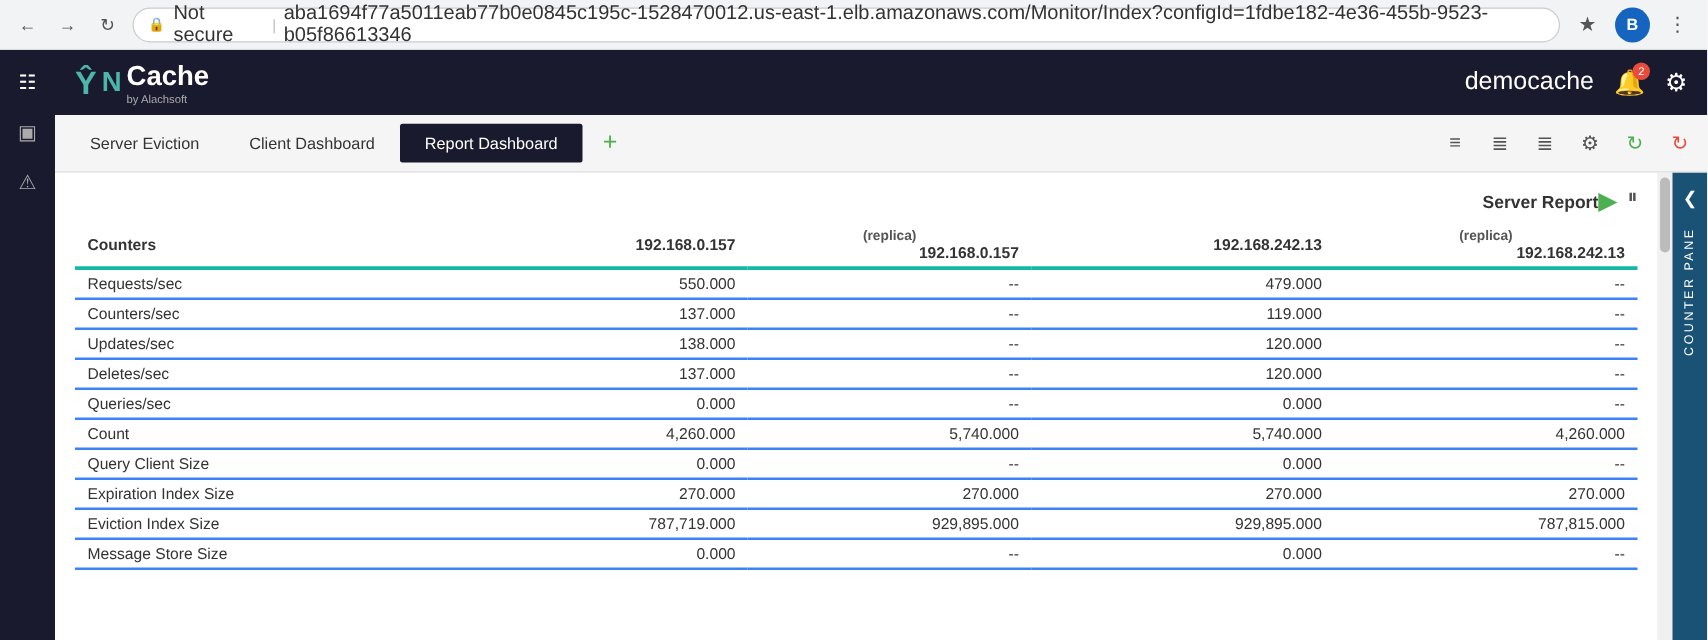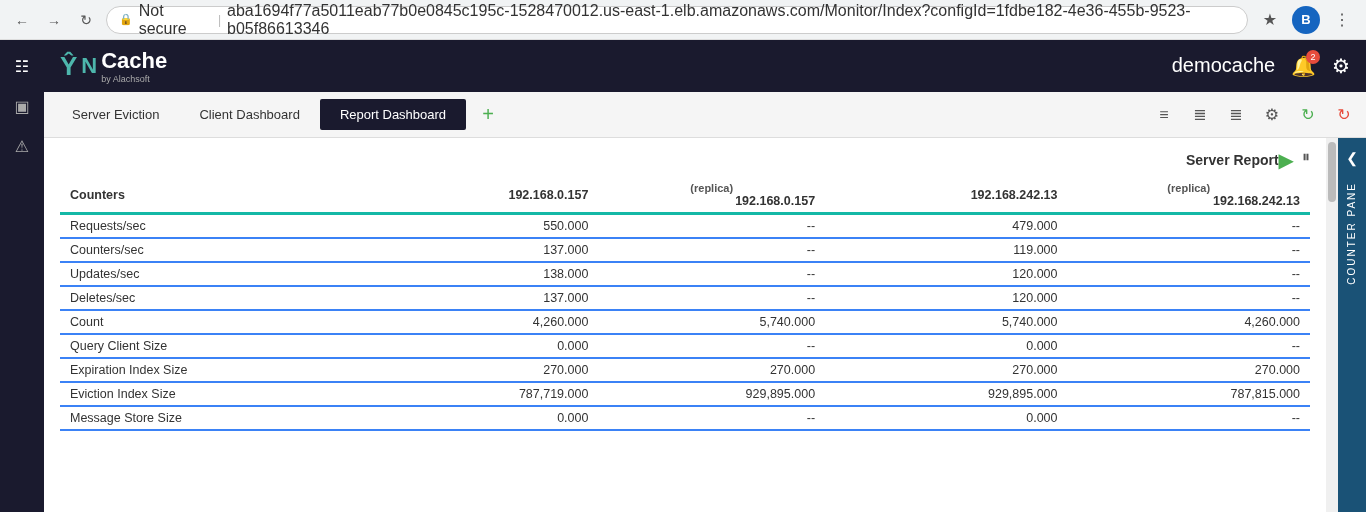--- a/index.html
+++ b/index.html
@@ -362,20 +362,27 @@
     <td>--</td>
   </tr>
                 <tr>
     <td>Deletes/sec</td>
     <td>137.000</td>
     <td>--</td>
     <td>120.000</td>
     <td>--</td>
   </tr>
                 <tr>
+    <td>Queries/sec</td>
+    <td>0.000</td>
+    <td>--</td>
+    <td>0.000</td>
+    <td>--</td>
+  </tr>
+                <tr>
     <td>Count</td>
     <td>4,260.000</td>
     <td>5,740.000</td>
     <td>5,740.000</td>
     <td>4,260.000</td>
   </tr>
                 <tr>
     <td>Query Client Size</td>
     <td>0.000</td>
     <td>--</td>

